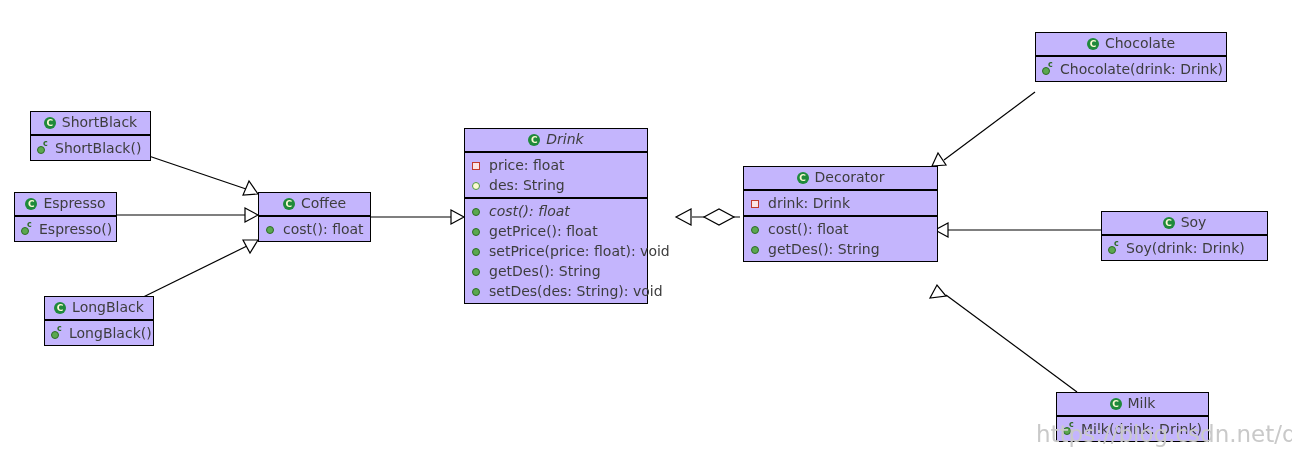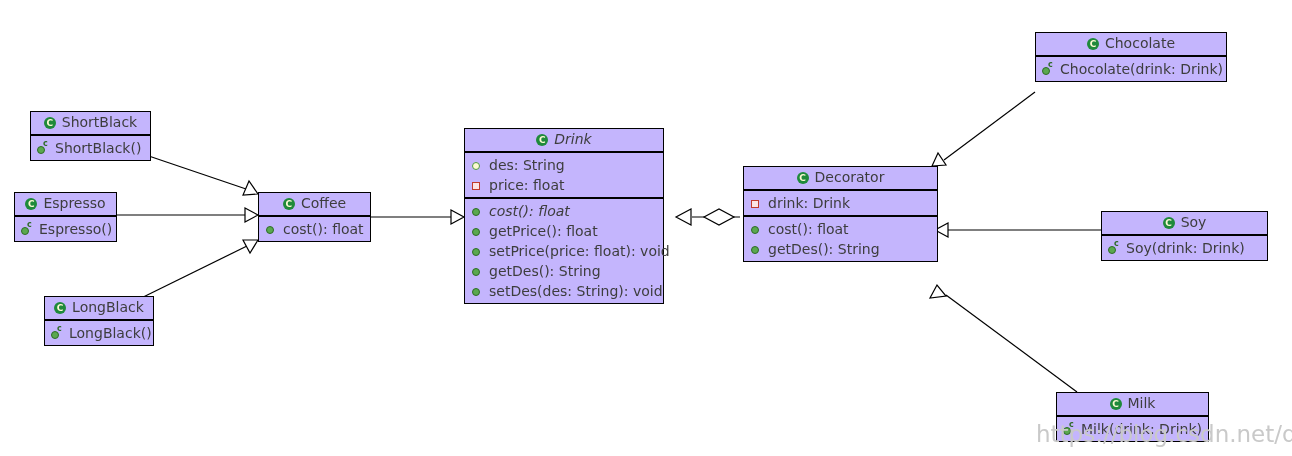--- a/index.html
+++ b/index.html
@@ -243,35 +243,35 @@
           <span class="t-label">Coffee</span>
         </div>
         <div class="uml-sep"></div>
         <div class="uml-compartment">
           <div class="uml-row">
             <span class="ico ico-method"></span>
             <span class="m-label">cost(): float</span>
           </div>
         </div>
       </div>
-      <div class="uml-class" style="left: 464px; top: 128px; width: 200px;">
+      <div class="uml-class" style="left: 464px; top: 128px; width: 184px;">
         <div class="uml-title italic">
           <span class="ico ico-class"></span>
           <span class="t-label">Drink</span>
         </div>
         <div class="uml-sep"></div>
         <div class="uml-compartment">
+          <div class="uml-row">
+            <span class="ico ico-field-priv"></span>
+            <span class="m-label">price: float</span>
+          </div>
           <div class="uml-row">
             <span class="ico ico-field-prot"></span>
             <span class="m-label">des: String</span>
           </div>
-          <div class="uml-row">
-            <span class="ico ico-field-priv"></span>
-            <span class="m-label">price: float</span>
-          </div>
         </div>
         <div class="uml-sep"></div>
         <div class="uml-compartment">
           <div class="uml-row italic">
             <span class="ico ico-method"></span>
             <span class="m-label">cost(): float</span>
           </div>
           <div class="uml-row">
             <span class="ico ico-method"></span>
             <span class="m-label">getPrice(): float</span>

